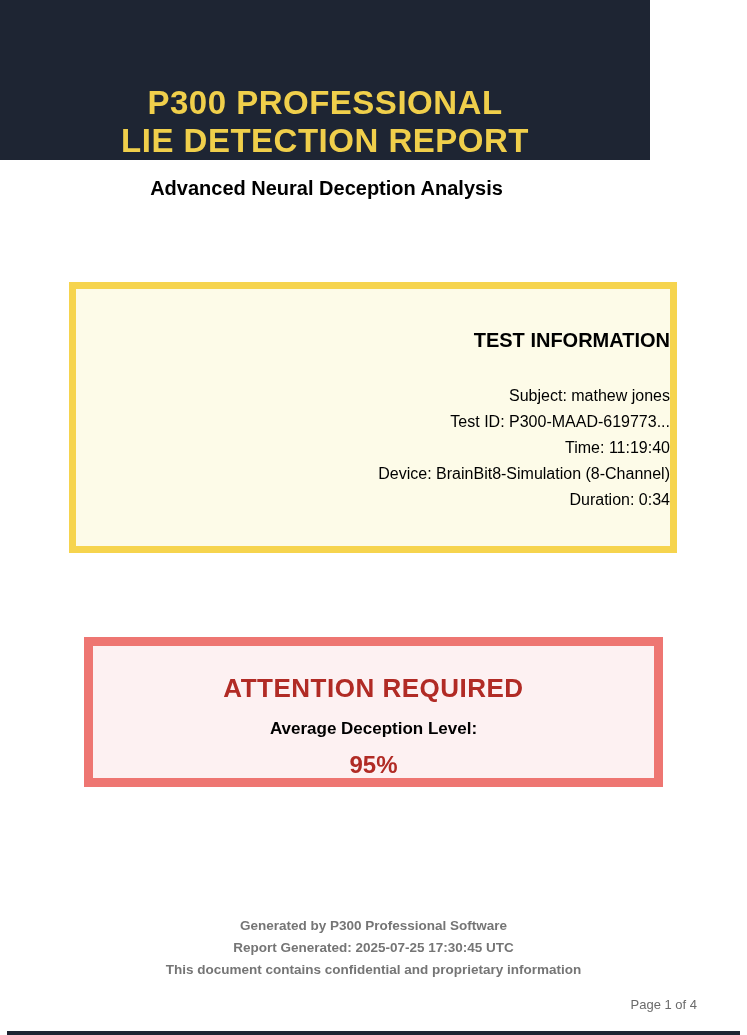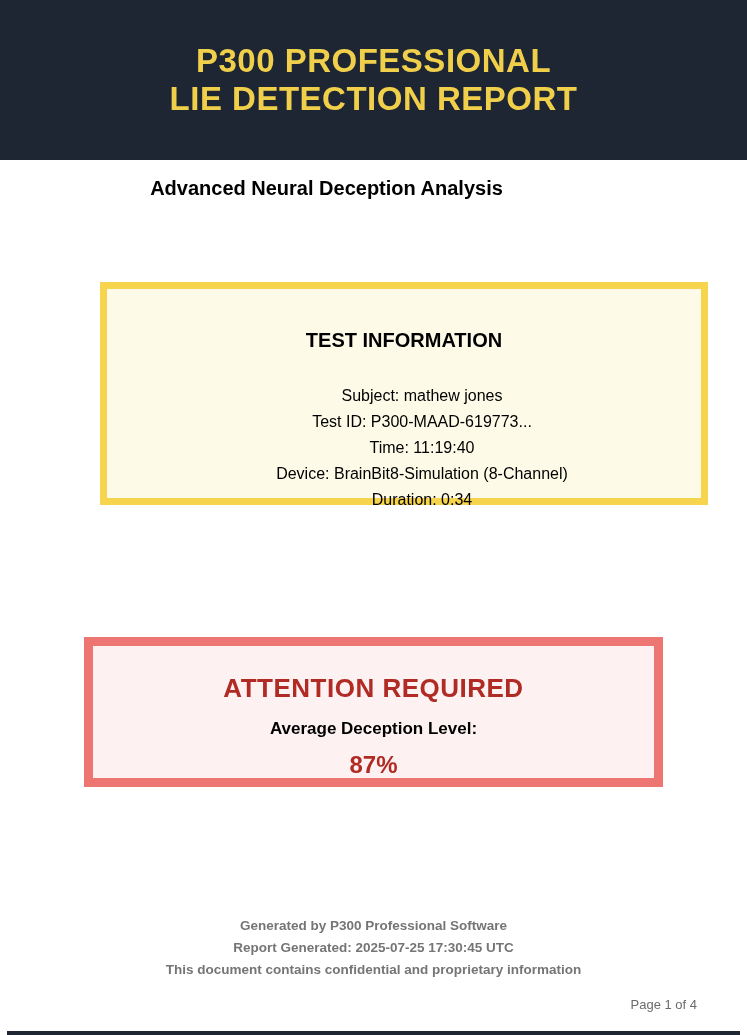--- a/index.html
+++ b/index.html
@@ -23,25 +23,25 @@
   .page {
     position: relative;
     width: 747px;
     height: 1035px;
     background: #ffffff;
     overflow: hidden;
   }
   .hdr {
     position: absolute;
     top: 0; left: 0;
-    width: 747px;
+    width: 650px;
     height: 160px;
     background: var(--header-bg);
     display: flex;
-    align-items: center;
+    align-items: flex-end;
     justify-content: center;
   }
   .hdr-title {
     text-align: center;
     color: var(--header-text);
     font-weight: bold;
     font-size: 33px;
     line-height: 38px;
     letter-spacing: 0.5px;
   }
@@ -53,25 +53,24 @@
     text-align: center;
     font-weight: bold;
     font-size: 20px;
     line-height: 24px;
   }
   .info-box {
     position: absolute;
     top: 282px;
     left: 69px;
     width: 608px;
-    height: 223px;
+    height: 271px;
     background: var(--info-bg);
     border: 7px solid var(--info-border);
-    text-align: center;
-    margin-left: 31px;
+    text-align: right;
   }
   .info-title {
     margin-top: 39px;
     font-size: 20px;
     line-height: 24px;
     font-weight: bold;
   }
   .info-lines {
     margin-top: 31px;
     font-size: 16px;
@@ -161,21 +160,21 @@
       <div class="info-line">Test ID: P300-MAAD-619773...</div>
       <div class="info-line">Time: 11:19:40</div>
       <div class="info-line">Device: BrainBit8-Simulation (8-Channel)</div>
       <div class="info-line">Duration: 0:34</div>
     </div>
   </section>
 
   <section class="alert-box">
     <h2 class="alert-title">ATTENTION REQUIRED</h2>
     <div class="alert-label">Average Deception Level:</div>
-    <div class="alert-value">87%</div>
+    <div class="alert-value">95%</div>
   </section>
 
   <footer class="foot">
     <div>Generated by P300 Professional Software</div>
     <div>Report Generated: 2025-07-25 17:30:45 UTC</div>
     <div>This document contains confidential and proprietary information</div>
   </footer>
 
   <div class="page-num">Page 1 of 4</div>
 

